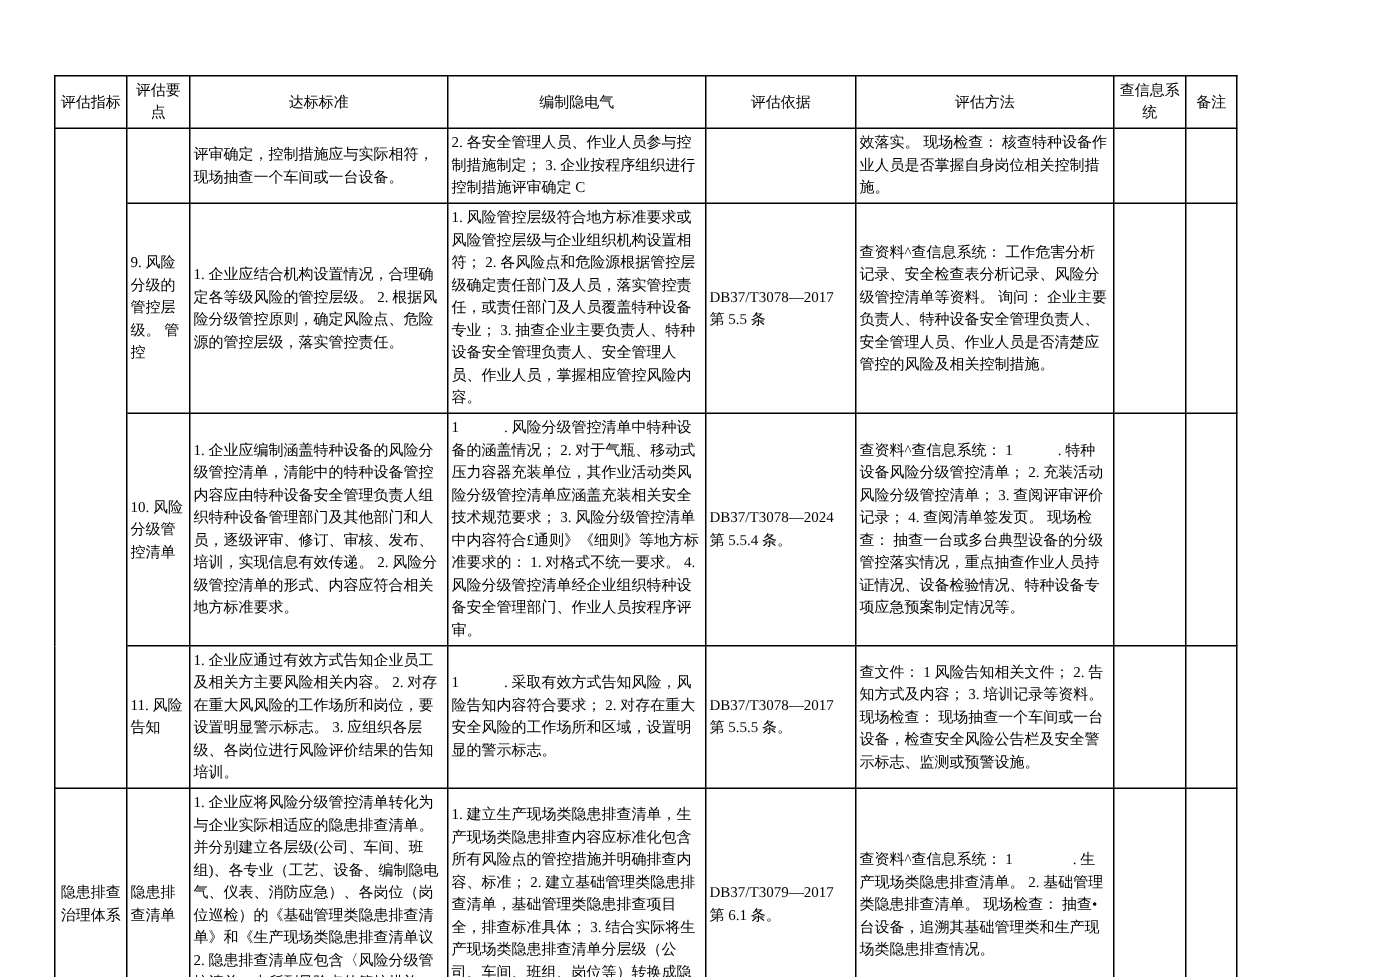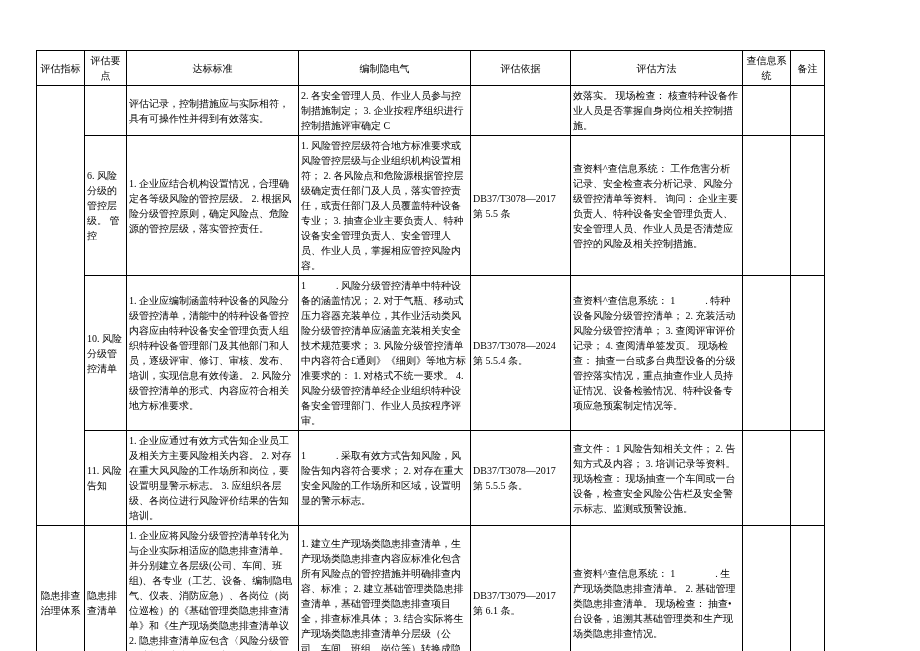--- a/index.html
+++ b/index.html
@@ -68,33 +68,33 @@
       <th>评估方法</th>
       <th>查信息系统</th>
       <th>备注</th>
     </tr>
   </thead>
   <tbody>
 
     <tr>
       <td rowspan="4" class="center"></td>
       <td class="left"></td>
-      <td class="left">评估记录，控制措施应与实际相符，具有可操作性并得到有效落实。</td>
+      <td class="left">评审确定，控制措施应与实际相符，现场抽查一个车间或一台设备。</td>
       <td class="left">2. 各安全管理人员、作业人员参与控制措施制定；
 3. 企业按程序组织进行控制措施评审确定 C</td>
       <td class="left"></td>
       <td class="left">效落实。
 现场检查：
 核查特种设备作业人员是否掌握自身岗位相关控制措施。</td>
       <td class="center"></td>
       <td class="center"></td>
     </tr>
 
     <tr>
-      <td class="left">6. 风险分级的管控层级。
+      <td class="left">9. 风险分级的管控层级。
 管控</td>
       <td class="left">1. 企业应结合机构设置情况，合理确定各等级风险的管控层级。
 2. 根据风险分级管控原则，确定风险点、危险源的管控层级，落实管控责任。</td>
       <td class="left">1. 风险管控层级符合地方标准要求或风险管控层级与企业组织机构设置相符；
 2. 各风险点和危险源根据管控层级确定责任部门及人员，落实管控责任，或责任部门及人员覆盖特种设备专业；
 3. 抽查企业主要负责人、特种设备安全管理负责人、安全管理人员、作业人员，掌握相应管控风险内容。</td>
       <td class="left">DB37/T3078—2017 第 5.5 条</td>
       <td class="left">查资料^查信息系统：
 工作危害分析记录、安全检查表分析记录、风险分级管控清单等资料。
 询问：

